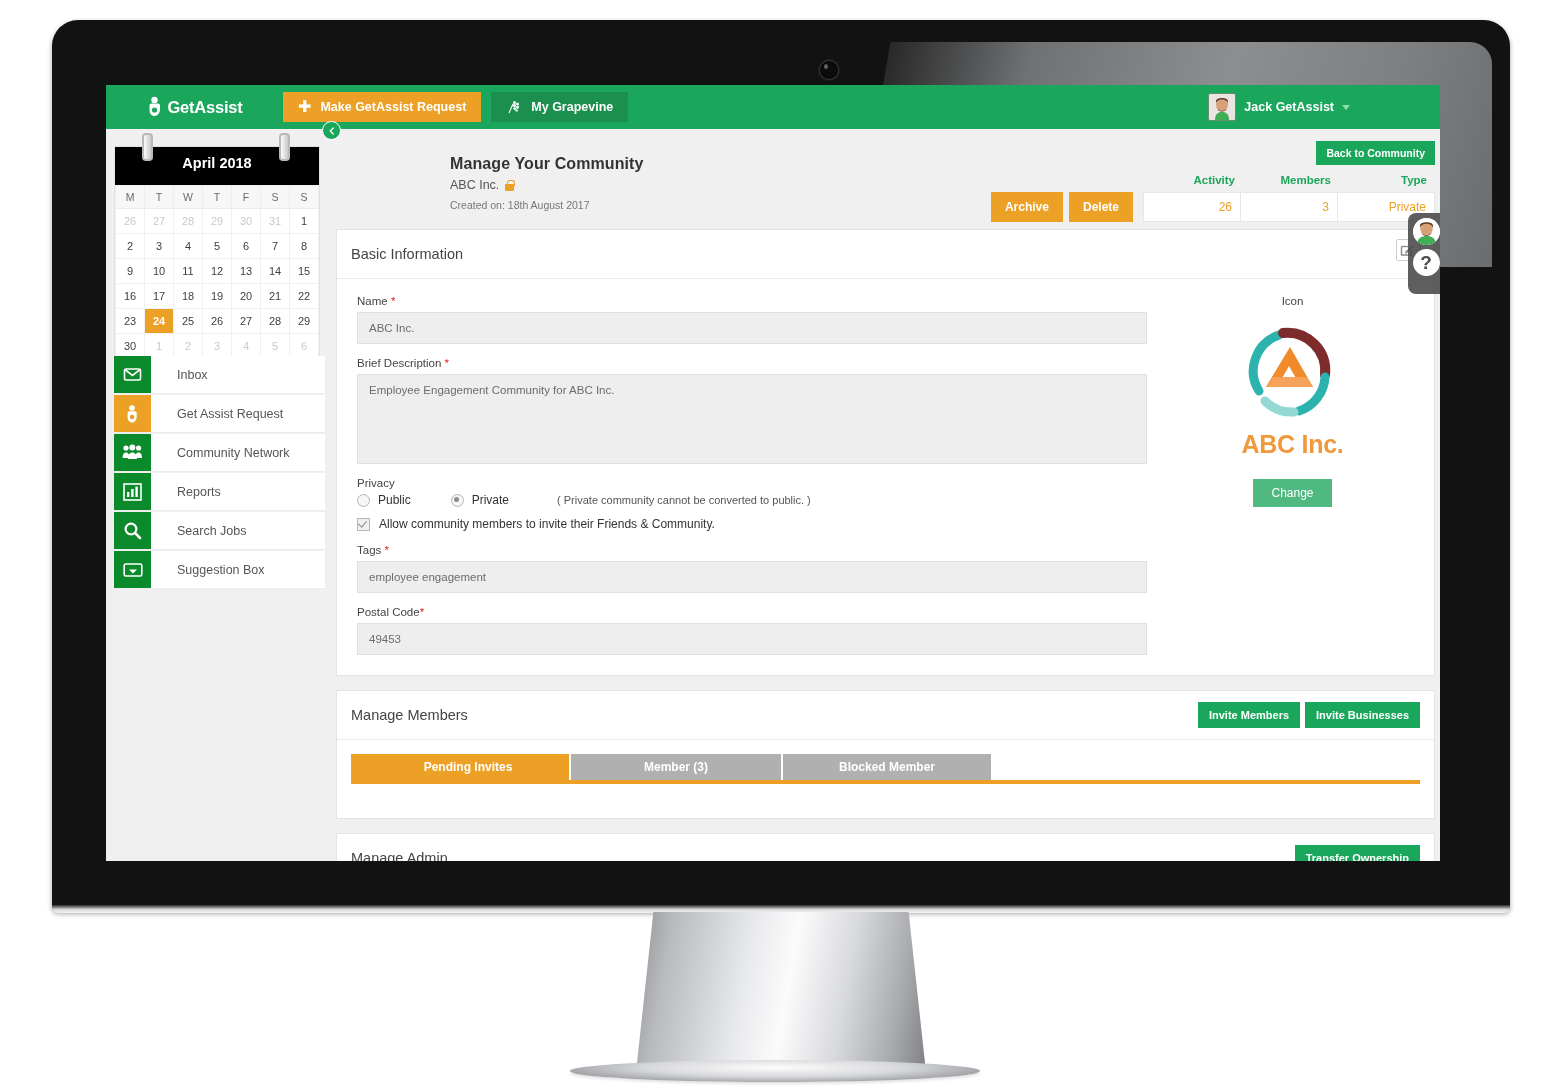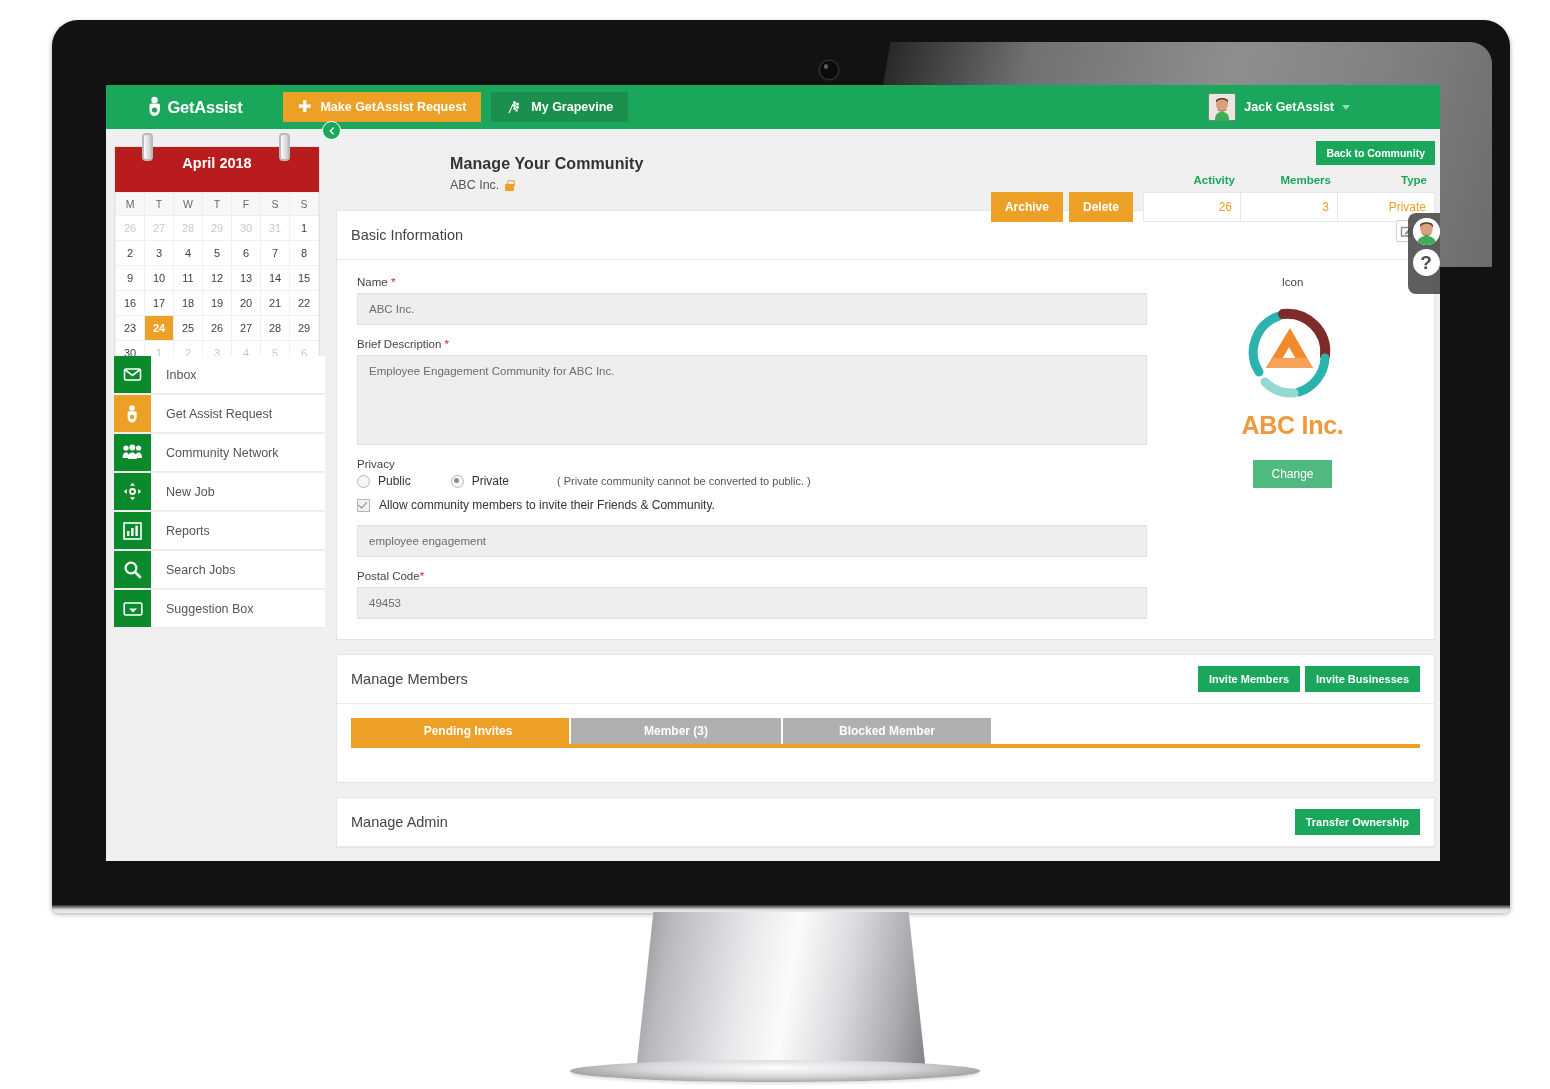--- a/index.html
+++ b/index.html
@@ -90,21 +90,21 @@
   .calwrap{position:absolute;left:8px;top:17px;width:206px;}
   .cal-ring{position:absolute;width:9px;height:26px;top:-13px;z-index:3;}
   .cal-ring:before{
     content:"";position:absolute;left:0;top:0;width:7px;height:24px;
     border:2px solid #b9b9b9;border-radius:4px;
     background:linear-gradient(90deg,#fcfcfc,#c9c9c9);
   }
   .cal-ring.r1{left:28px;}
   .cal-ring.r2{left:165px;}
   .cal{border:1px solid #e2e2e2;background:#fff;position:relative;}
-  .cal-head{background:#b91c1c;color:#fff;text-align:center;font-size:14.5px;font-weight:bold;padding:8px 0 21px;}
+  .cal-head{background:#000000;color:#fff;text-align:center;font-size:14.5px;font-weight:bold;padding:8px 0 14px;}
   table.cal-grid{border-collapse:collapse;width:100%;}
   table.cal-grid th{
     font-size:10.5px;color:#6b6b6b;font-weight:normal;padding:5px 0;
     background:#f7f7f7;border:1px solid #ededed;
   }
   table.cal-grid td{
     font-size:11px;color:#3e3e3e;text-align:center;padding:6px 0;
     border:1px solid #f0f0f0;background:#fff;width:14.28%;
   }
   table.cal-grid td.mute{color:#c9c9c9;}
@@ -113,21 +113,21 @@
   .menu{position:absolute;left:8px;top:227px;width:211px;}
   .menu-item{
     display:flex;align-items:center;height:37px;background:#fff;margin-bottom:1px;cursor:pointer;
     border-bottom:1px solid #ececec;
   }
   .menu-ico{
     width:37px;height:37px;background:#0b8a2c;flex:none;
     display:flex;align-items:center;justify-content:center;color:#fff;
   }
   .menu-ico.amber{background:#eda026;}
-  .menu-label{font-size:12.5px;color:#555;padding-left:15px;}
+  .menu-label{font-size:12.5px;color:#555;padding-left:26px;}
 
   
   .main{position:absolute;left:225px;top:44px;width:1109px;height:732px;background:#f0f0f0;}
 
   .page-head{position:relative;padding:26px 0 0 119px;}
   .page-title{font-size:16px;font-weight:bold;color:#333;letter-spacing:.1px;}
   .page-sub{font-size:12.5px;color:#555;margin-top:5px;display:flex;align-items:center;gap:6px;}
   .lock-ico{width:9px;height:11px;position:relative;display:inline-block;}
   .lock-ico:before{content:"";position:absolute;left:1.5px;top:0;width:6px;height:5px;border:1.6px solid #eda026;border-bottom:0;border-radius:3px 3px 0 0;}
   .lock-ico:after{content:"";position:absolute;left:0;top:4px;width:9px;height:7px;background:#eda026;border-radius:1px;}
@@ -406,30 +406,20 @@
                 <circle cx="10.3" cy="3.4" r="3" fill="#fff"></circle>
                 <path d="M0.6 14 C0.6 10 2.2 8.4 4 8.4 C5.8 8.4 7.4 10 7.4 14 Z" fill="#fff"></path>
                 <path d="M13.2 14 C13.2 10 14.8 8.4 16.6 8.4 C18.4 8.4 20 10 20 14 Z" fill="#fff"></path>
                 <path d="M5.8 15 C5.8 10.6 7.8 8.5 10.3 8.5 C12.8 8.5 14.8 10.6 14.8 15 Z" fill="#fff"></path>
               </svg>
             </span>
             <span class="menu-label">Community Network</span>
           </div>
           <div class="menu-item">
             <span class="menu-ico">
-              <svg width="19" height="19" viewBox="0 0 19 19">
-                <path d="M9.5 0.8 L12 3.8 L7 3.8 Z M9.5 18.2 L12 15.2 L7 15.2 Z M0.8 9.5 L3.8 7 L3.8 12 Z M18.2 9.5 L15.2 7 L15.2 12 Z" fill="#fff"></path>
-                <circle cx="9.5" cy="9.5" r="3.4" fill="#fff"></circle>
-                <circle cx="9.5" cy="9.5" r="1.6" fill="#0b8a2c"></circle>
-              </svg>
-            </span>
-            <span class="menu-label">New Job</span>
-          </div>
-          <div class="menu-item">
-            <span class="menu-ico">
               <svg width="19" height="18" viewBox="0 0 19 18">
                 <rect x="1" y="1" width="17" height="16" fill="none" stroke="#fff" stroke-width="1.6"></rect>
                 <rect x="4" y="9" width="2.4" height="5" fill="#fff"></rect>
                 <rect x="8.2" y="6" width="2.4" height="8" fill="#fff"></rect>
                 <rect x="12.4" y="3.6" width="2.4" height="10.4" fill="#fff"></rect>
               </svg>
             </span>
             <span class="menu-label">Reports</span>
           </div>
           <div class="menu-item">
@@ -454,20 +444,21 @@
     </div>
 
     <div class="main">
 
       <div class="page-head">
         <div class="page-title">Manage Your Community</div>
         <div class="page-sub">
           <span>ABC Inc.</span>
           <span class="lock-ico"></span>
         </div>
+        <div class="page-created">Created on: 18th August 2017</div>
 
         <div class="head-right">
           <span class="btn-back">Back to Community</span>
           <div class="stat-head" id="stat-head">
               <span>Activity</span>
               <span>Members</span>
               <span>Type</span>
             </div>
           <div class="stat-row">
             <span class="btn-amber">Archive</span>
@@ -514,20 +505,24 @@
               <span class="radio on"></span>
               <span>Private</span>
               <span class="hint">( Private community cannot be converted to public. )</span>
             </div>
 
             <div class="check-row">
               <span class="chk on"></span>
               <span>Allow community members to invite their Friends &amp; Community.</span>
             </div>
 
+            <div class="fld-label">
+              <span>Tags</span>
+              <span class="req">*</span>
+            </div>
             <div class="fld-input">employee engagement</div>
 
             <div class="fld-label">
               <span>Postal Code</span><span class="req">*</span>
             </div>
             <div class="fld-input" style="margin-bottom:0;">49453</div>
           </div>
 
           <div class="icon-col">
             <div class="icon-caption">Icon</div>

